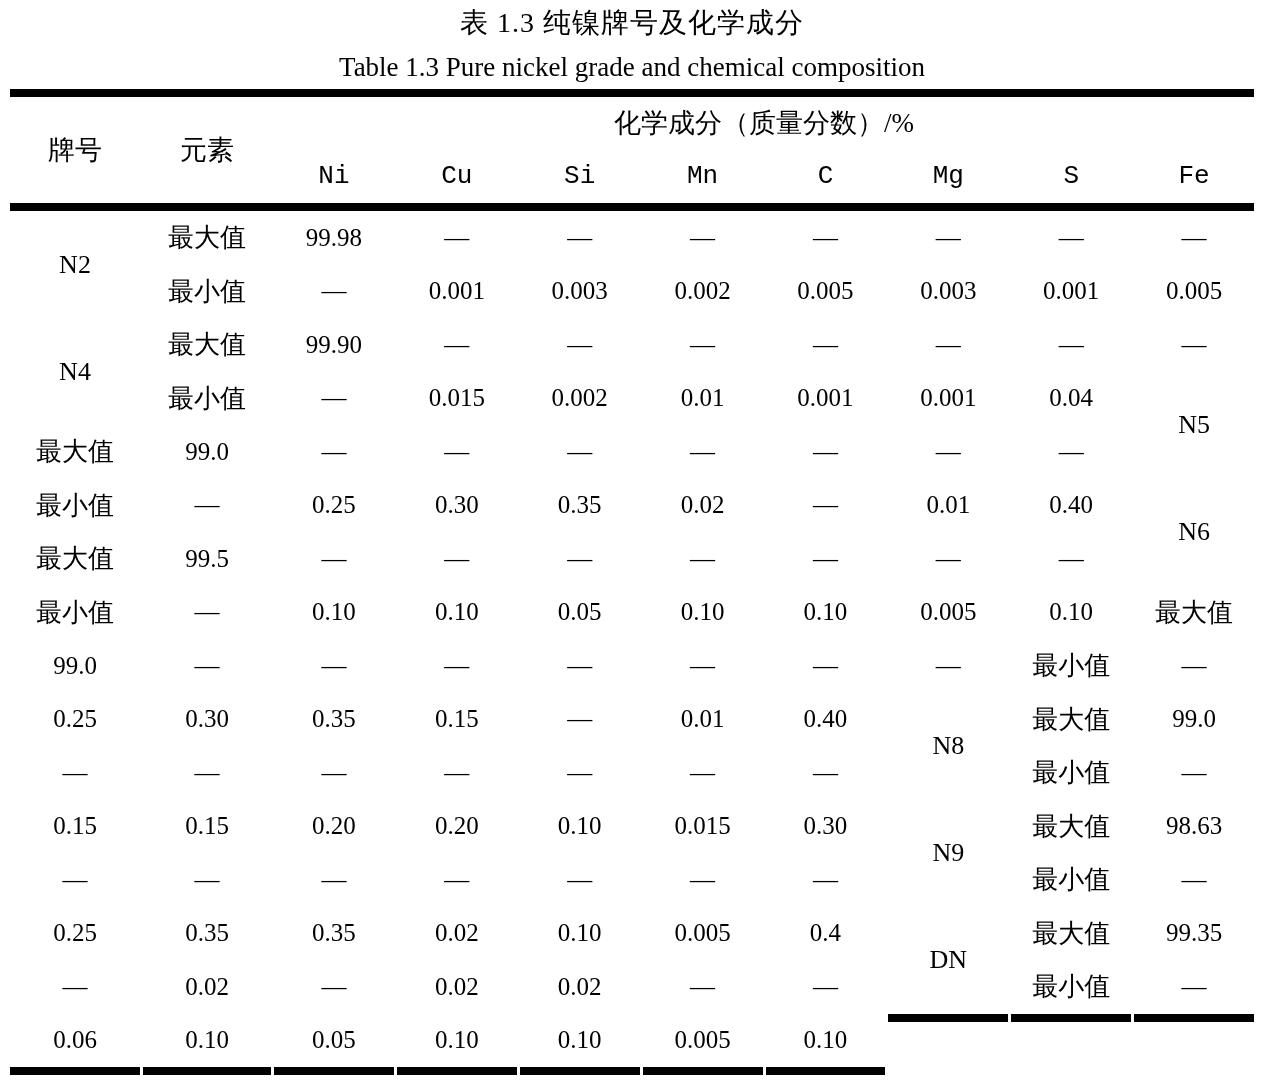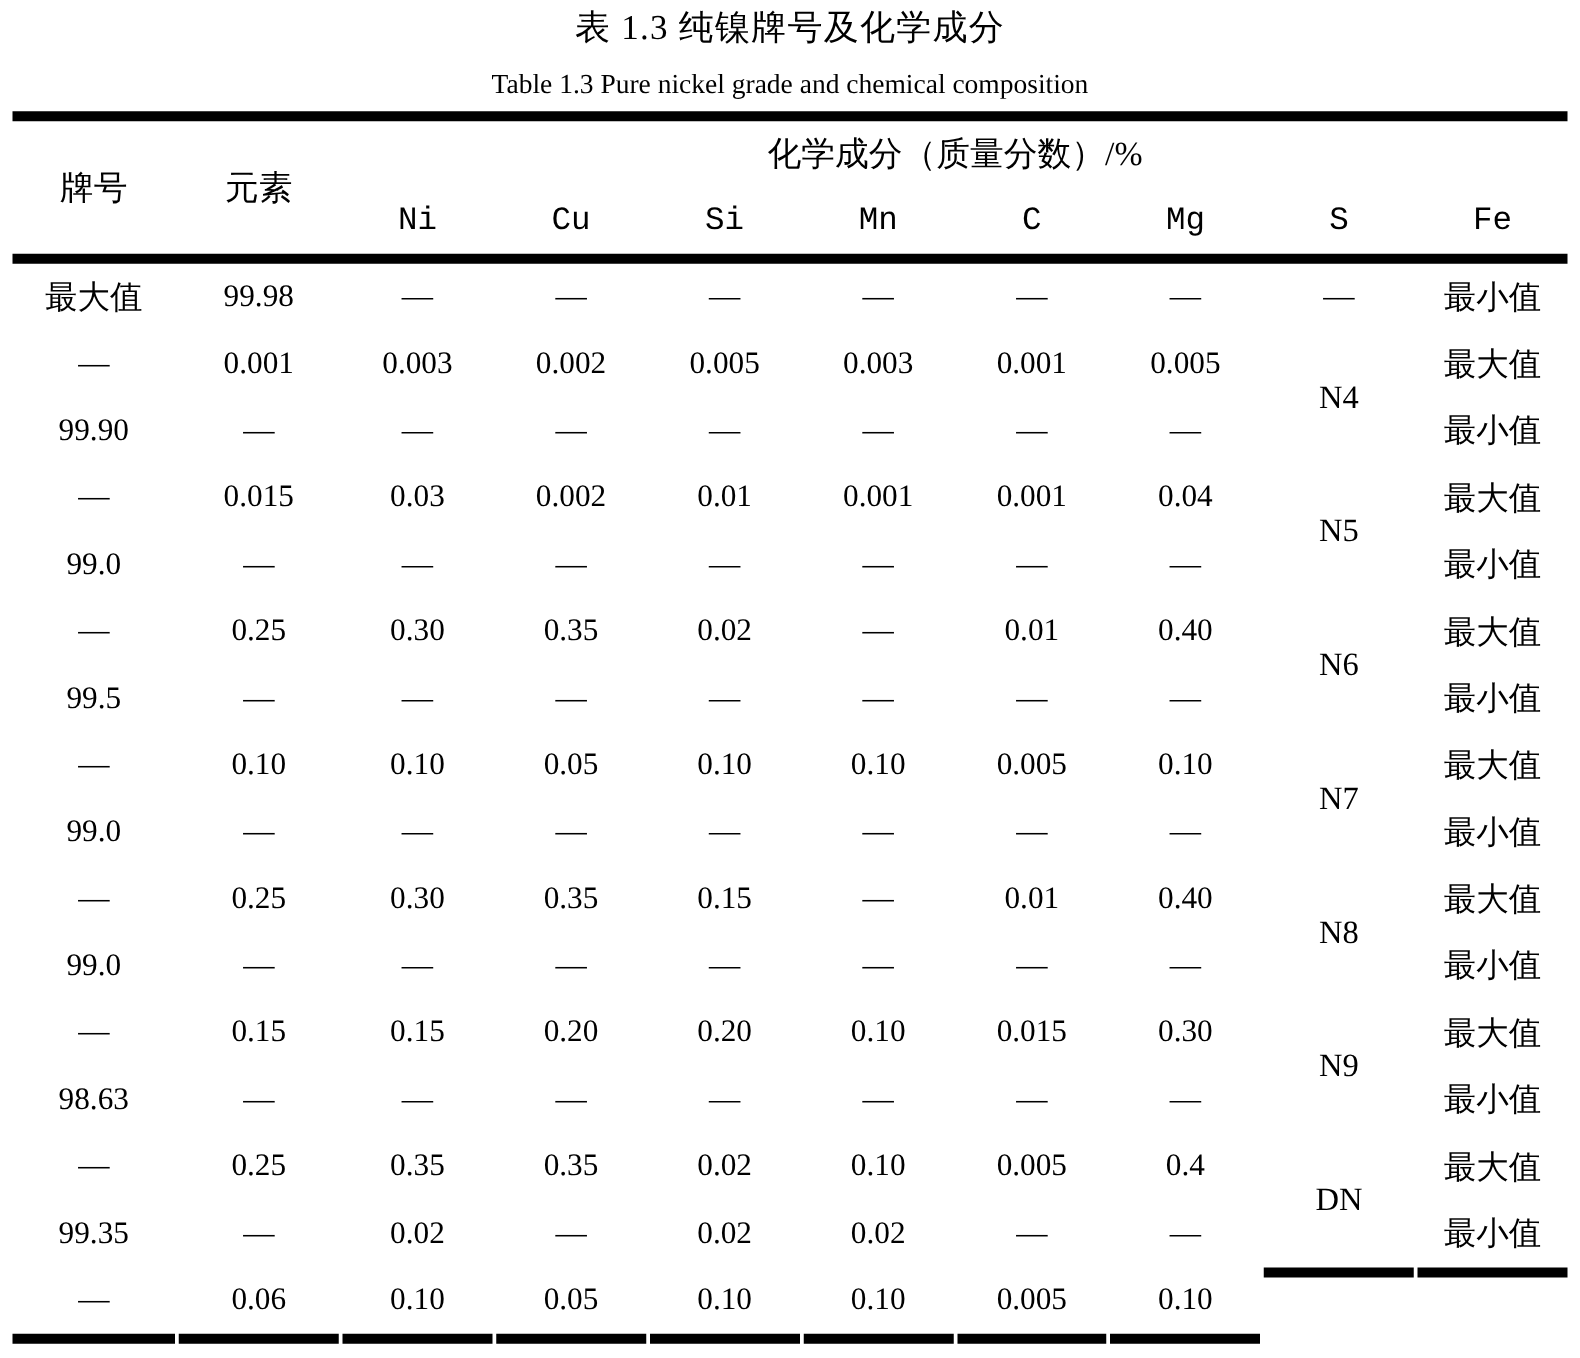--- a/index.html
+++ b/index.html
@@ -18,21 +18,21 @@
   .title-zh {
     padding-top: 1px;
     height: 44px;
     line-height: 44px;
     font-size: 28px;
     letter-spacing: 1px;
   }
   .title-en {
     height: 44px;
     line-height: 44px;
-    font-size: 22px;
+    font-size: 27px;
   }
   .table-wrap { padding: 0 10px; }
   .grid {
     display: grid;
     grid-template-columns: 130px 128px repeat(8, 1fr);
     column-gap: 3px;
   }
   .rule {
     grid-column: 1 / -1;
     height: 8px;
@@ -86,20 +86,21 @@
     <div class="cell hcell-comp">化学成分（质量分数）/%</div>
     <div class="cell hcell-el">Ni</div>
     <div class="cell hcell-el">Cu</div>
     <div class="cell hcell-el">Si</div>
     <div class="cell hcell-el">Mn</div>
     <div class="cell hcell-el">C</div>
     <div class="cell hcell-el">Mg</div>
     <div class="cell hcell-el">S</div>
     <div class="cell hcell-el">Fe</div>
     <div class="rule"></div>
+  <div class="cell grade-cell">N2</div>
       <div class="cell data-cell row-label-cell">最大值</div>
       <div class="cell data-cell">99.98</div>
       <div class="cell data-cell">—</div>
       <div class="cell data-cell">—</div>
       <div class="cell data-cell">—</div>
       <div class="cell data-cell">—</div>
       <div class="cell data-cell">—</div>
       <div class="cell data-cell">—</div>
       <div class="cell data-cell">—</div>
       <div class="cell data-cell row-label-cell">最小值</div>
@@ -117,21 +118,20 @@
       <div class="cell data-cell">—</div>
       <div class="cell data-cell">—</div>
       <div class="cell data-cell">—</div>
       <div class="cell data-cell">—</div>
       <div class="cell data-cell">—</div>
       <div class="cell data-cell">—</div>
       <div class="cell data-cell">—</div>
       <div class="cell data-cell row-label-cell">最小值</div>
       <div class="cell data-cell">—</div>
       <div class="cell data-cell">0.015</div>
-      <div class="cell data-cell">0.03</div>
       <div class="cell data-cell">0.002</div>
       <div class="cell data-cell">0.01</div>
       <div class="cell data-cell">0.001</div>
       <div class="cell data-cell">0.001</div>
       <div class="cell data-cell">0.04</div>
       <div class="cell grade-cell">N5</div>
       <div class="cell data-cell row-label-cell">最大值</div>
       <div class="cell data-cell">99.0</div>
       <div class="cell data-cell">—</div>
       <div class="cell data-cell">—</div>
@@ -161,21 +161,20 @@
       <div class="cell data-cell">—</div>
       <div class="cell data-cell row-label-cell">最小值</div>
       <div class="cell data-cell">—</div>
       <div class="cell data-cell">0.10</div>
       <div class="cell data-cell">0.10</div>
       <div class="cell data-cell">0.05</div>
       <div class="cell data-cell">0.10</div>
       <div class="cell data-cell">0.10</div>
       <div class="cell data-cell">0.005</div>
       <div class="cell data-cell">0.10</div>
-      <div class="cell grade-cell">N7</div>
       <div class="cell data-cell row-label-cell">最大值</div>
       <div class="cell data-cell">99.0</div>
       <div class="cell data-cell">—</div>
       <div class="cell data-cell">—</div>
       <div class="cell data-cell">—</div>
       <div class="cell data-cell">—</div>
       <div class="cell data-cell">—</div>
       <div class="cell data-cell">—</div>
       <div class="cell data-cell">—</div>
       <div class="cell data-cell row-label-cell">最小值</div>

